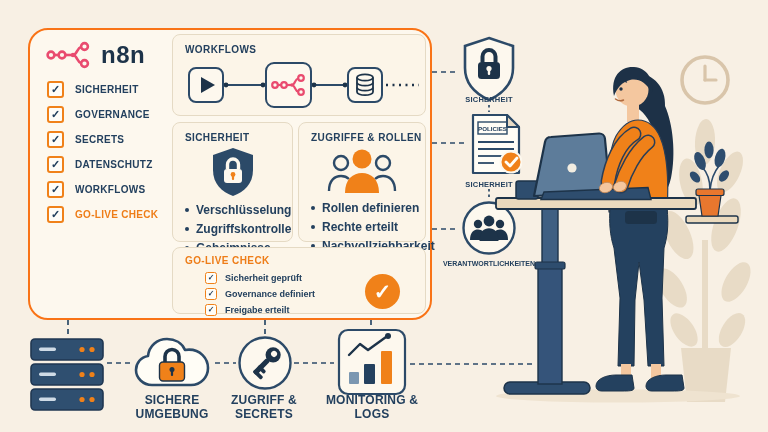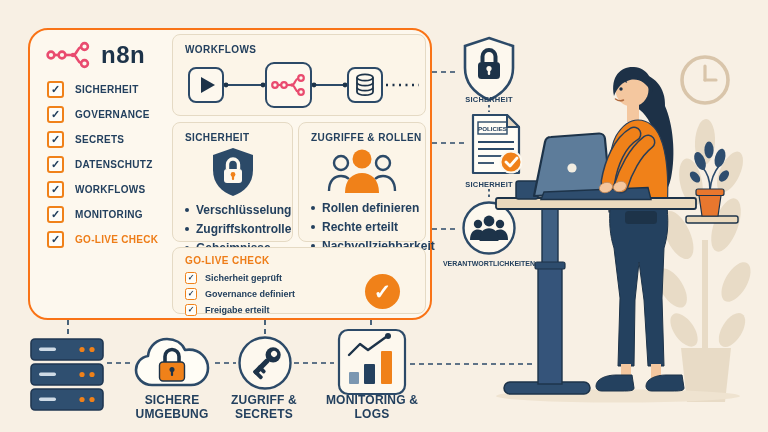--- a/index.html
+++ b/index.html
@@ -24,21 +24,21 @@
   .sec{left:142px;top:92px;width:119px;height:118px;}
   .zr{left:268px;top:92px;width:126px;height:118px;}
   .gl{left:142px;top:217px;width:252px;height:65px;}
   .gl .sub-title{color:#ee7d18;margin-top:7px;}
   .bullets{margin:6px 0 0 12px;display:flex;flex-direction:column;gap:5px;}
   .b-row{display:flex;align-items:center;gap:7px;}
   .dot{width:4px;height:4px;border-radius:50%;background:#23405e;flex:0 0 auto;}
   .b-txt{font-size:12px;font-weight:600;}
   .icon-center{display:flex;justify-content:center;margin-top:4px;}
   .gl-items{position:absolute;left:12px;top:24px;display:flex;flex-direction:column;gap:4px;}
-  .gl-row{display:flex;align-items:center;gap:8px;}
+  .gl-row{display:flex;align-items:center;gap:8px;margin-left:20px;}
   .cb-sm{width:10px;height:10px;border:1.6px solid #f08119;border-radius:2.5px;background:#fffdf8;
         display:flex;align-items:center;justify-content:center;flex:0 0 auto;}
   .cb-sm::after{content:"✓";color:#23405e;font-size:8px;font-weight:bold;line-height:1;}
   .gl-txt{font-size:9px;font-weight:bold;}
   .gl-circle{position:absolute;left:192px;top:26px;width:35px;height:35px;border-radius:50%;
              background:#f08119;display:flex;align-items:center;justify-content:center;}
   .gl-circle::after{content:"✓";color:#fffdf8;font-size:21px;font-weight:bold;}
   
   .flow-label{position:absolute;text-align:center;font-weight:bold;color:#23405e;}
   .lbl-s{font-size:7.5px;letter-spacing:.2px;}
@@ -100,24 +100,20 @@
         <span class="cb"></span>
         <span class="cl-label">SECRETS</span>
         </div>
       <div class="cl-item">
         <span class="cb"></span>
         <span class="cl-label">DATENSCHUTZ</span>
         </div>
       <div class="cl-item">
         <span class="cb"></span>
         <span class="cl-label">WORKFLOWS</span>
-        </div>
-      <div class="cl-item">
-        <span class="cb"></span>
-        <span class="cl-label">MONITORING</span>
         </div>
       <div class="cl-item accent">
         <span class="cb"></span>
         <span class="cl-label">GO-LIVE CHECK</span>
         </div>
     </div>
 
     <div class="sub wf">
       <div class="sub-title">WORKFLOWS</div>
       <svg class="abs" style="left:0;top:24px;" width="250" height="52">

